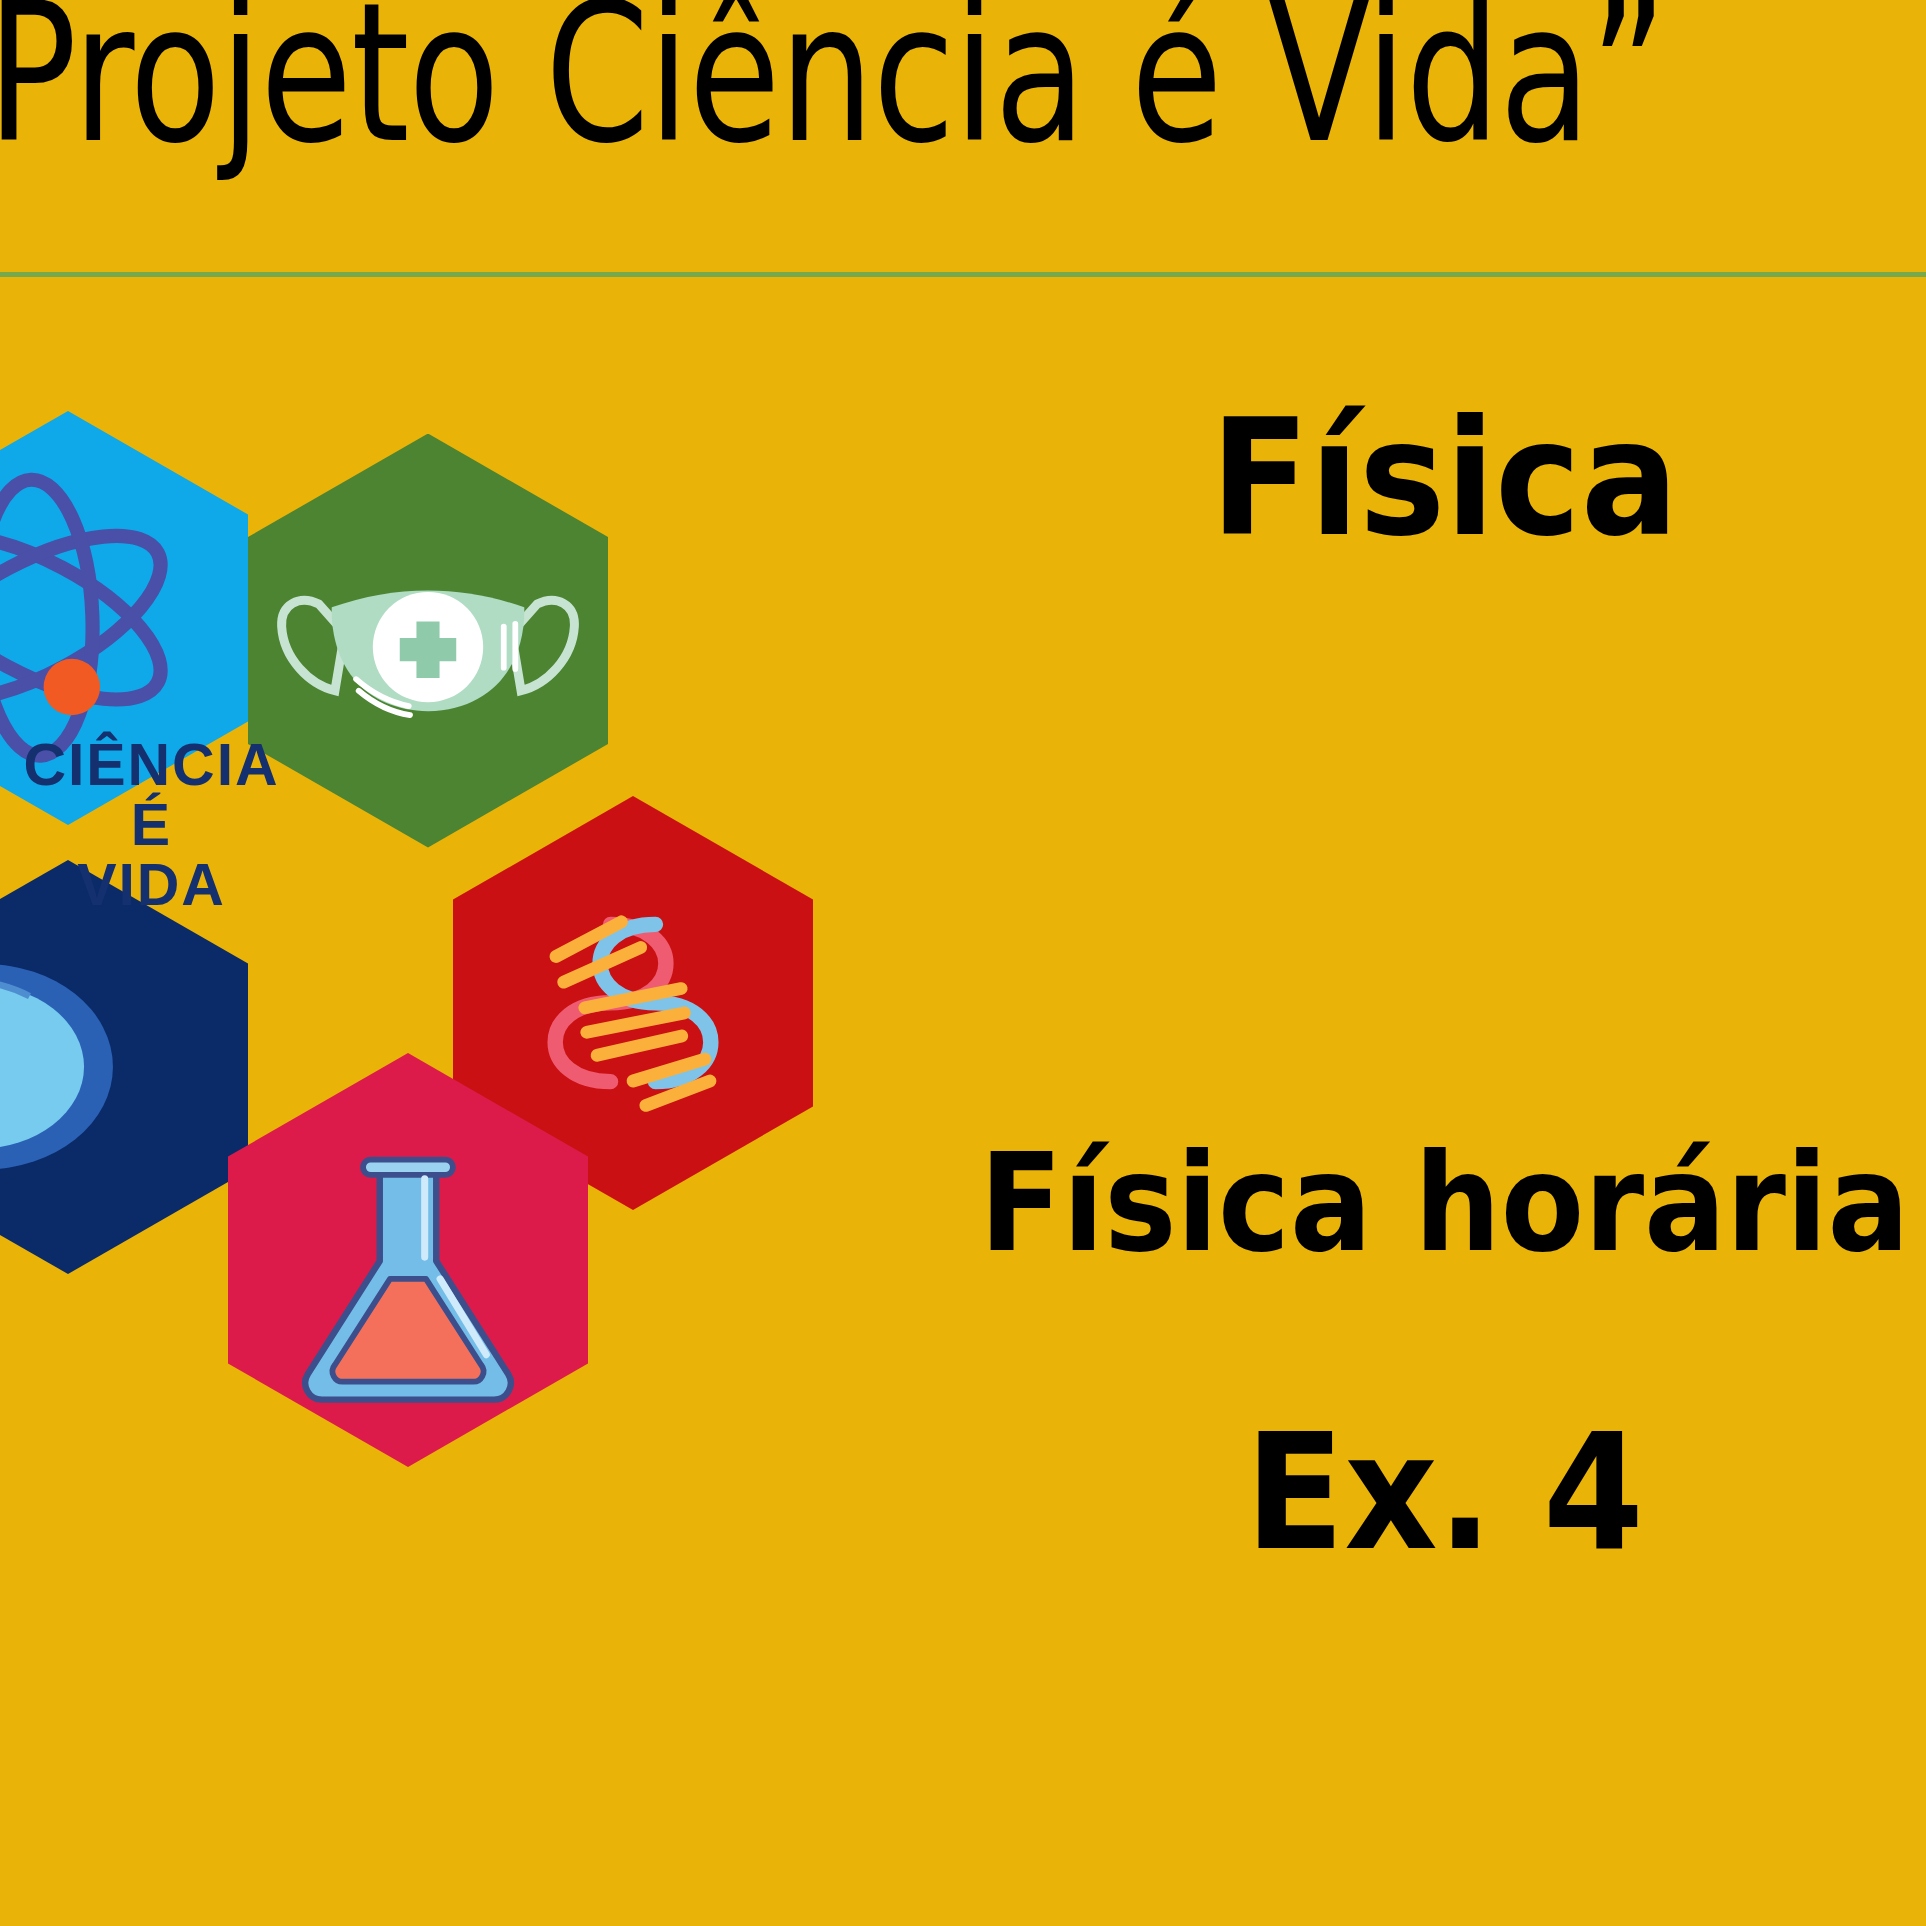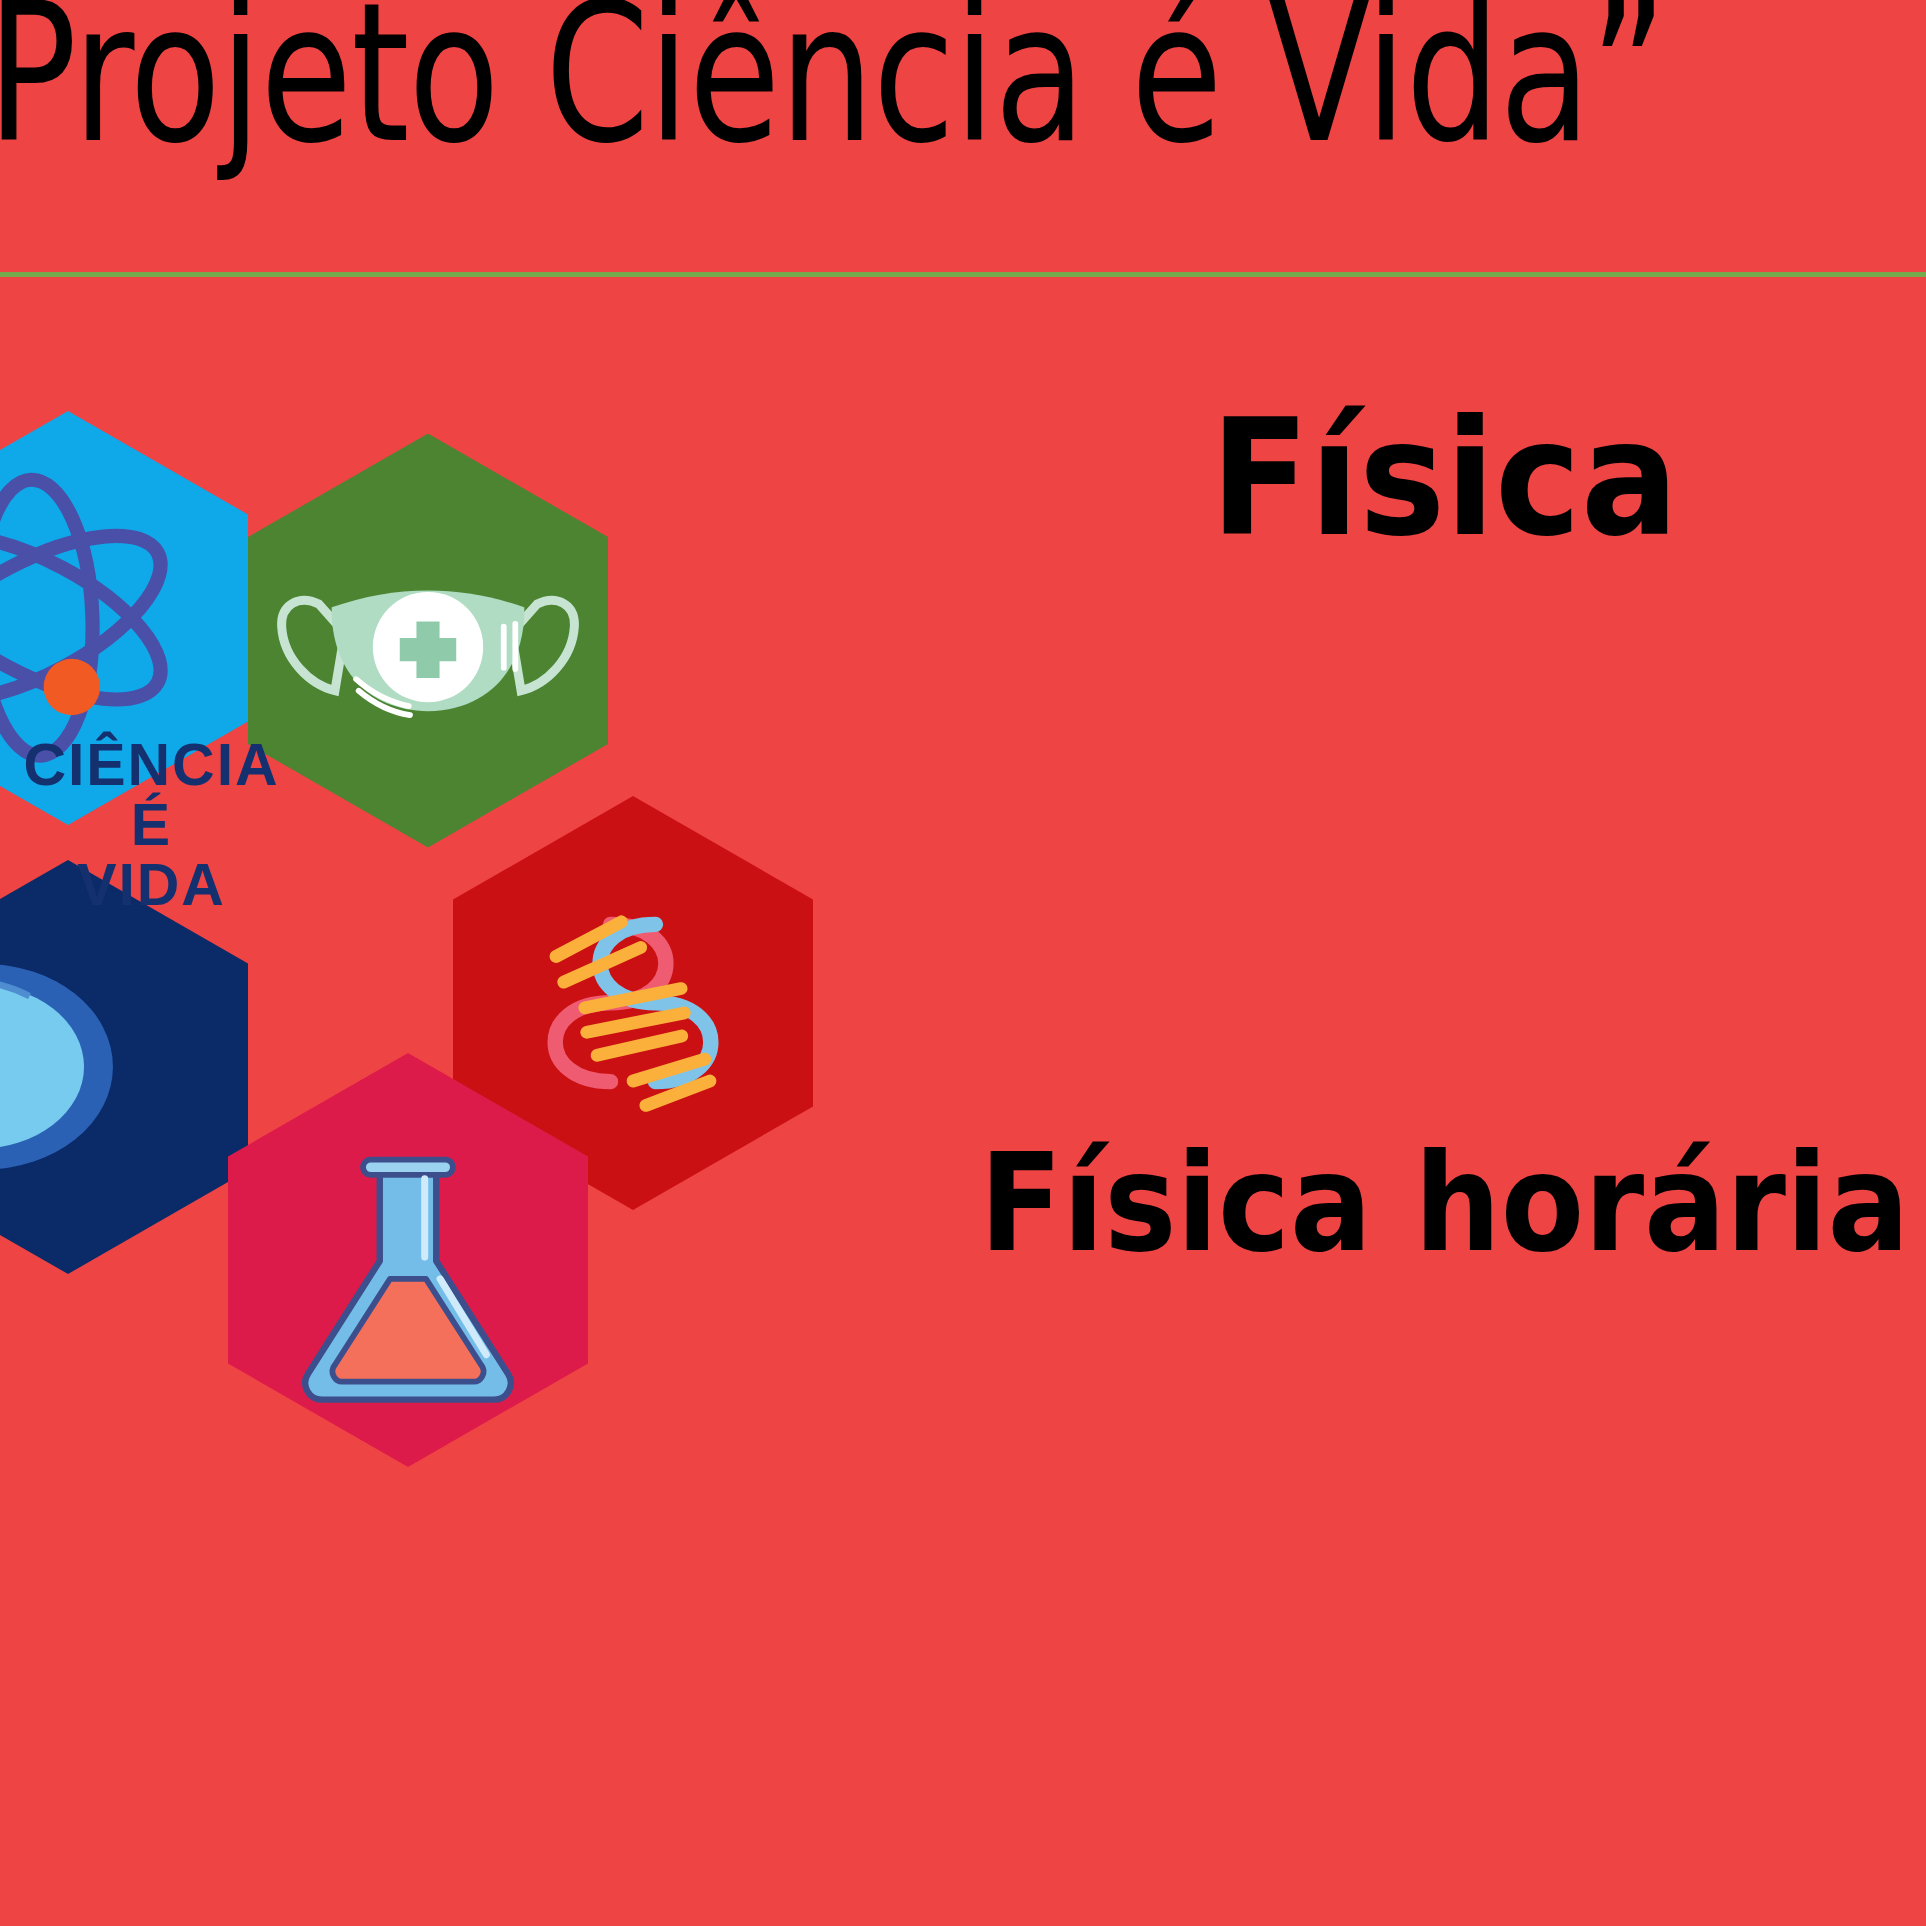--- a/index.html
+++ b/index.html
@@ -2,21 +2,21 @@
 <html style="font-size:10.3px"><head>
 <meta charset="utf-8">
 <style>
   html,body{margin:0;padding:0;}
   body{
     width:1926px;height:1926px;
     background:#ffffff;
     font-family:"Liberation Sans", sans-serif;
     overflow:hidden;position:relative;
   }
-  #slide{position:absolute;inset:0;overflow:hidden;background:#ef4444;}
+  #slide{position:absolute;inset:0;overflow:hidden;background:#eab308;}
 
   
   #title-bar{
     position:absolute;left:0;top:0;width:1926px;height:274px;overflow:hidden;
   }
   #slide-title{
     position:absolute;
     left:-13px; top:-23px;
     white-space:nowrap;
     font-size:193px;
@@ -165,16 +165,17 @@
     <div id="logo-text">
       <span class="l1">CIÊNCIA</span>
       <span class="l2">É</span>
       <span class="l3">VIDA</span>
     </div>
   </div>
 
   <div id="body-text">
     <div class="bline" id="line-fisica">Física</div>
     <div class="bline" id="line-funcao">Física horária</div>
+    <div class="bline" id="line-ex">Ex. 4</div>
   </div>
 
 </div>
 
 
 </body></html>

